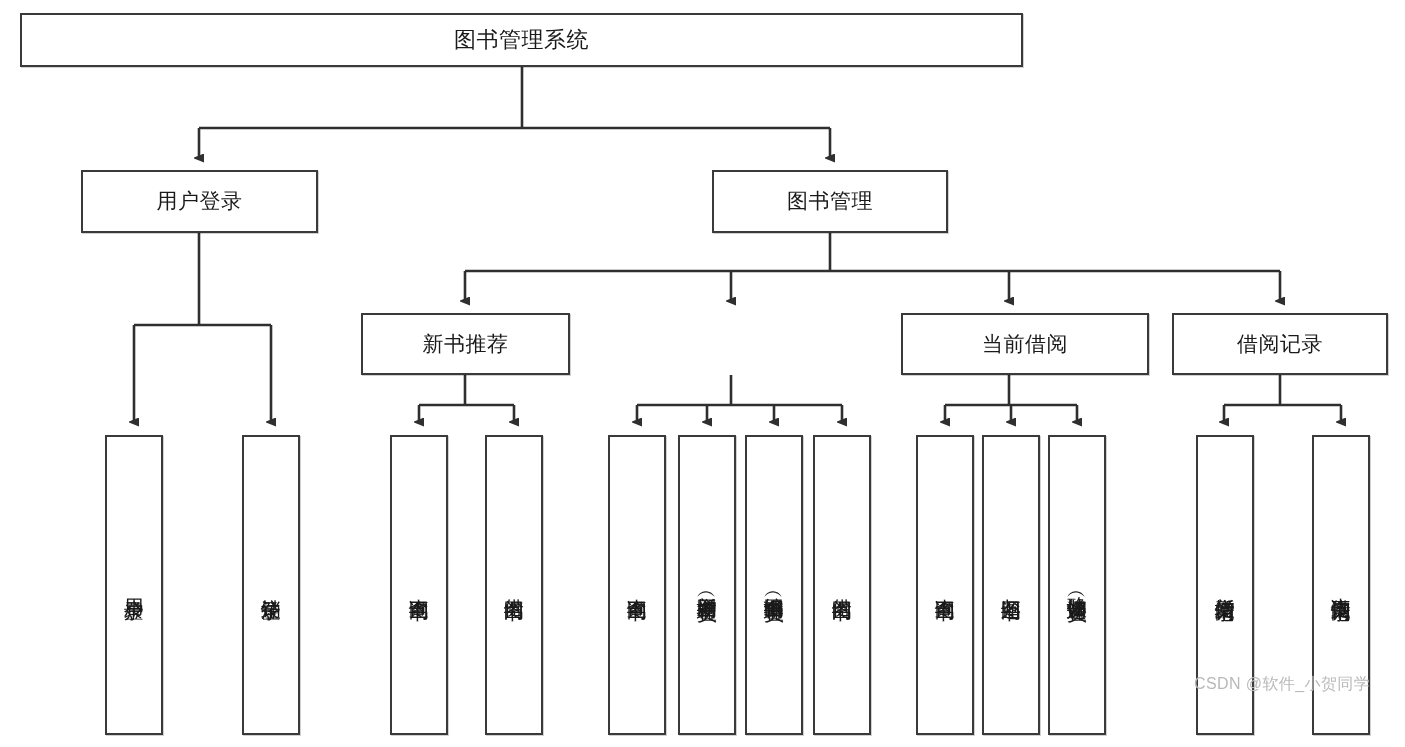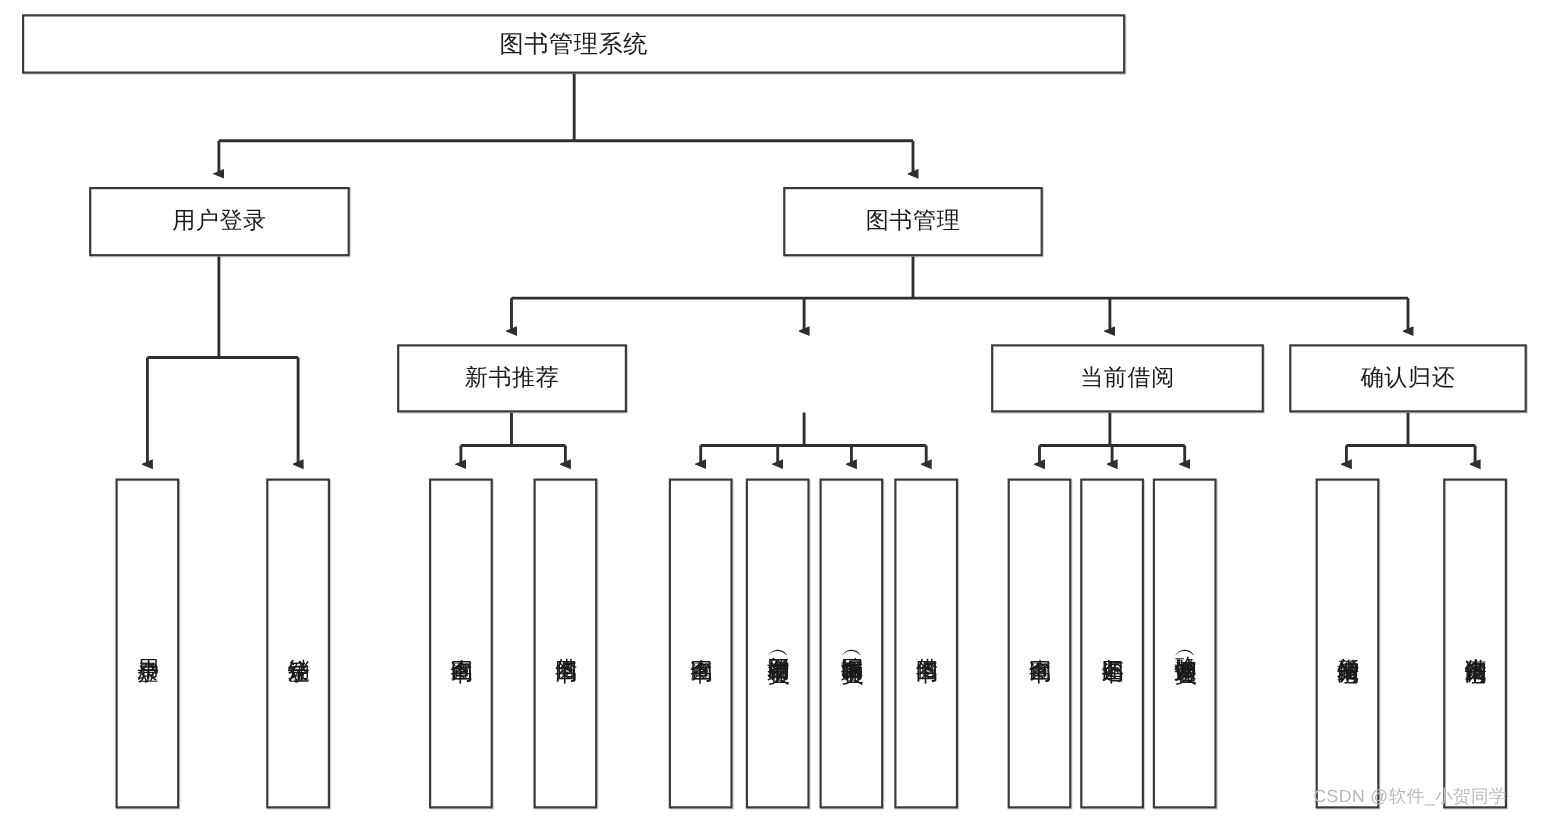--- a/index.html
+++ b/index.html
@@ -55,21 +55,21 @@
     writing-mode: vertical-rl;
     text-orientation: upright;
     font-size: 20px;
     line-height: 1.12;
     letter-spacing: 1px;
     white-space: nowrap;
   }
   .watermark {
     position: absolute;
     left: 1194px;
-    top: 714px;
+    top: 674px;
     font-size: 16px;
     color: #b9b9b9;
     letter-spacing: 0.4px;
     white-space: nowrap;
   }
 </style>
 </head>
 <body>
 
 <div id="canvas">
@@ -135,21 +135,21 @@
     <span class="label">新书推荐</span>
   </div>
 
   <div class="node horiz" style="left:712px; top:170px; width:236px; height:63px;">
     <span class="label">图书管理</span>
   </div>
   <div class="node horiz" style="left:901px; top:313px; width:248px; height:62px;">
     <span class="label">当前借阅</span>
   </div>
   <div class="node horiz" style="left:1172px; top:313px; width:216px; height:62px;">
-    <span class="label">确认归还</span>
+    <span class="label">借阅记录</span>
   </div>
 
   <div class="node vert" style="left:105px; top:435px; width:58px; height:300px;">
     <span class="label">用户登录</span>
   </div>
   <div class="node vert" style="left:242px; top:435px; width:58px; height:300px;">
     <span class="label">注销登录</span>
   </div>
 
   <div class="node vert" style="left:390px; top:435px; width:58px; height:300px;">

